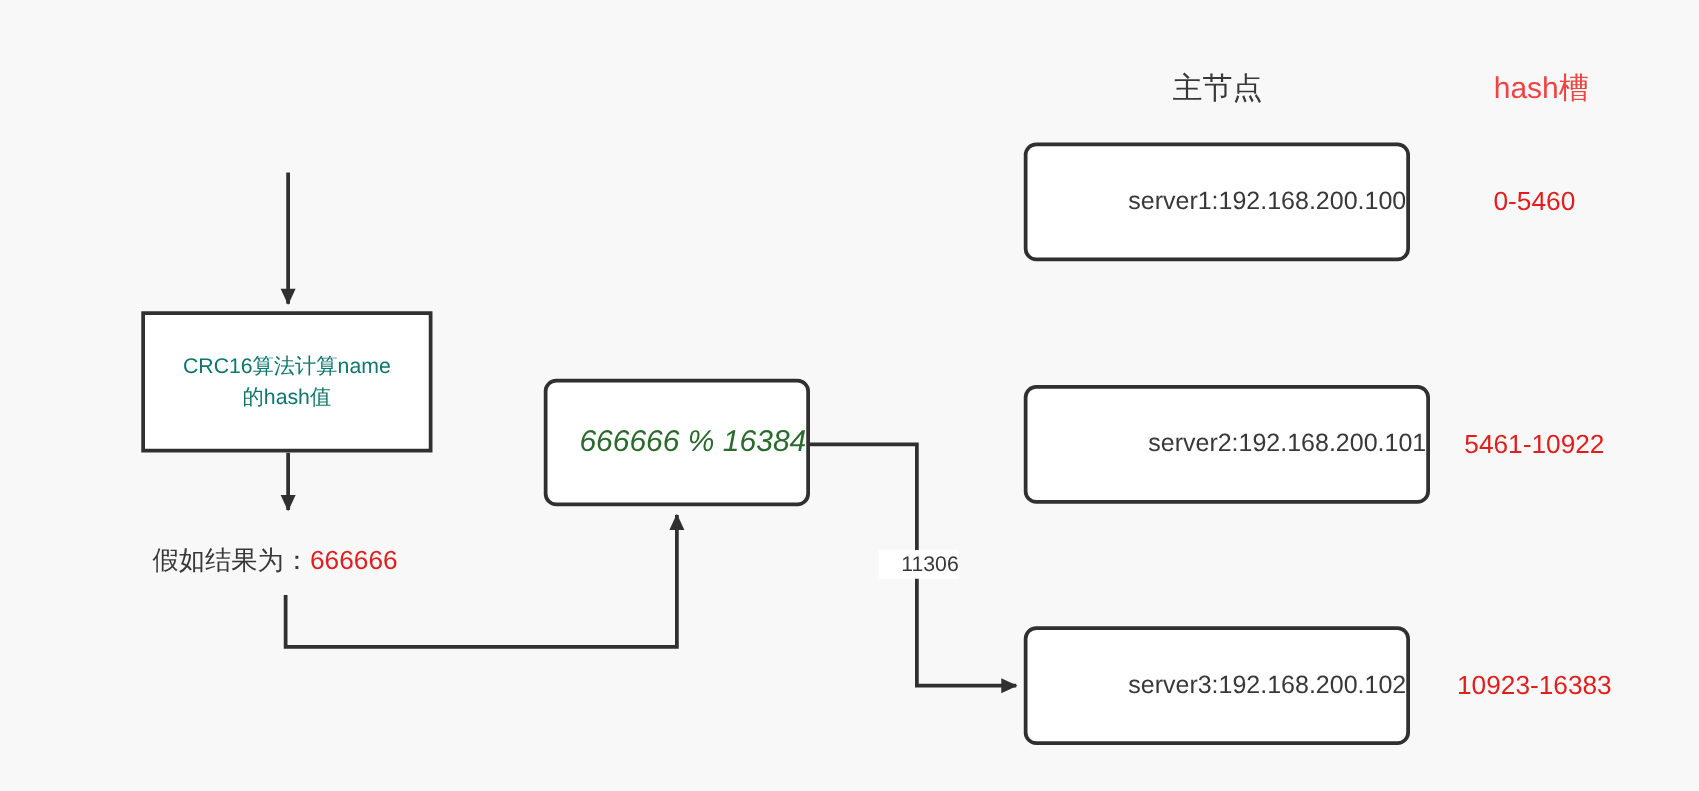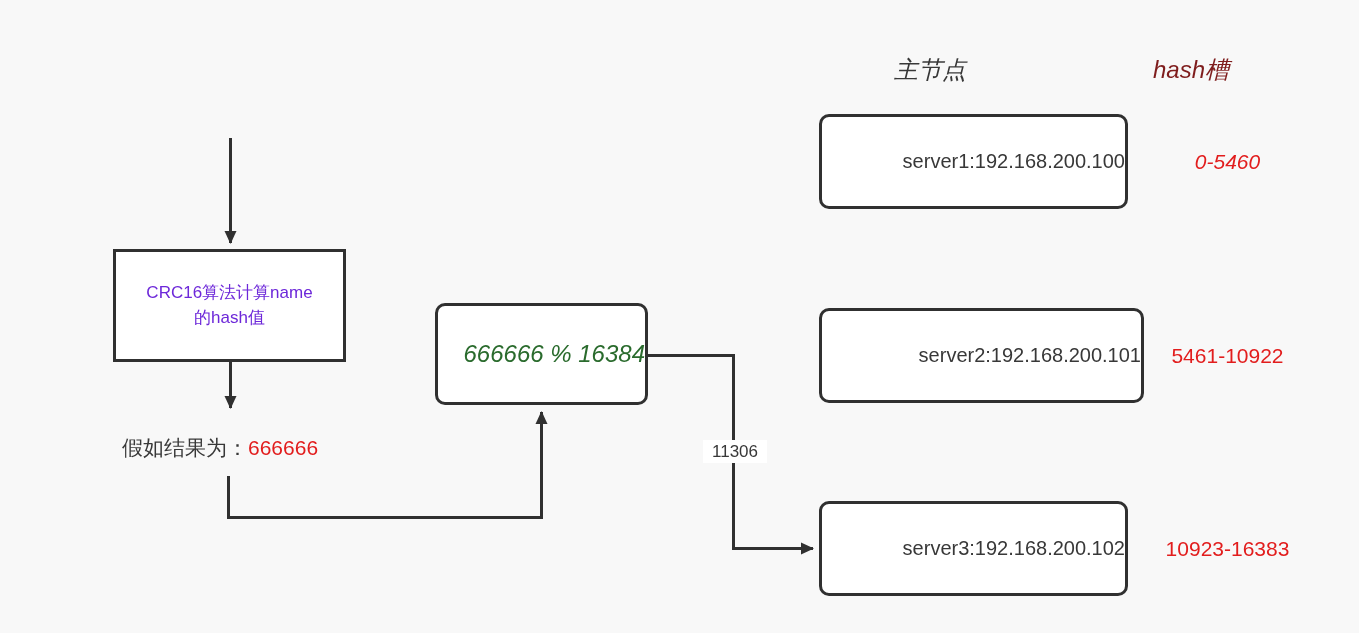--- a/index.html
+++ b/index.html
@@ -29,74 +29,74 @@
     left: 63px; top: 96px;
     font-size: 22px;
   }
   .crc-box {
     left: 113px; top: 249px;
     width: 227px; height: 107px;
     background: #ffffff;
     border: 3px solid #303030;
     display: flex; flex-direction: column;
     align-items: center; justify-content: center;
-    font-size: 17px; color: #6d28d9;
+    font-size: 17px; color: #0f766e;
     text-align: center; line-height: 1.45;
   }
   .result-text {
     left: 122px; top: 434px;
     font-size: 21px;
   }
   .result-value { color: #e21d1d; }
   .mod-box {
     left: 435px; top: 303px;
     width: 207px; height: 96px;
     background: #ffffff;
     border: 3px solid #303030;
     border-radius: 10px;
     display: flex; align-items: center; justify-content: flex-end;
     font-size: 24px; color: #2a6b2d; font-style: italic;
   }
   .edge-label {
     left: 703px; top: 440px;
     width: 64px; height: 23px;
     background: #ffffff;
-    text-align: center;
+    text-align: right;
     font-size: 17px; line-height: 23px;
     color: #383838;
   }
   .col-header {
     top: 54px;
     width: 160px;
+    text-align: center;
     font-size: 24px;
-    font-style: italic;
   }
   .col-header-master { left: 894px; color: #383838; }
-  .col-header-slot   { left: 1153px; color: #7f1d1d; }
+  .col-header-slot   { left: 1153px; color: #ef4444; }
   .server-box {
     left: 819px;
     width: 303px; height: 89px;
     background: #ffffff;
     border: 3px solid #303030;
     border-radius: 10px;
     display: flex; align-items: center; justify-content: flex-end;
     font-size: 20px; color: #383838;
     white-space: nowrap;
   }
   .server1 { top: 114px; }
   .server2 { top: 308px; padding-left: 16px; }
   .server3 { top: 501px; }
   .slot-range {
     left: 1120px;
     width: 215px; height: 95px;
     display: flex; align-items: center; justify-content: center;
     font-size: 21px; color: #e21d1d;
     white-space: nowrap;
   }
-  .slot1 { top: 114px; font-style: italic; }
+  .slot1 { top: 114px; }
   .slot2 { top: 308px; }
   .slot3 { top: 501px; }
 </style>
 </head>
 <body>
 
 <div id="canvas">
 
   <svg id="edges" viewBox="0 0 1359 633" xmlns="http://www.w3.org/2000/svg">
     <defs>

